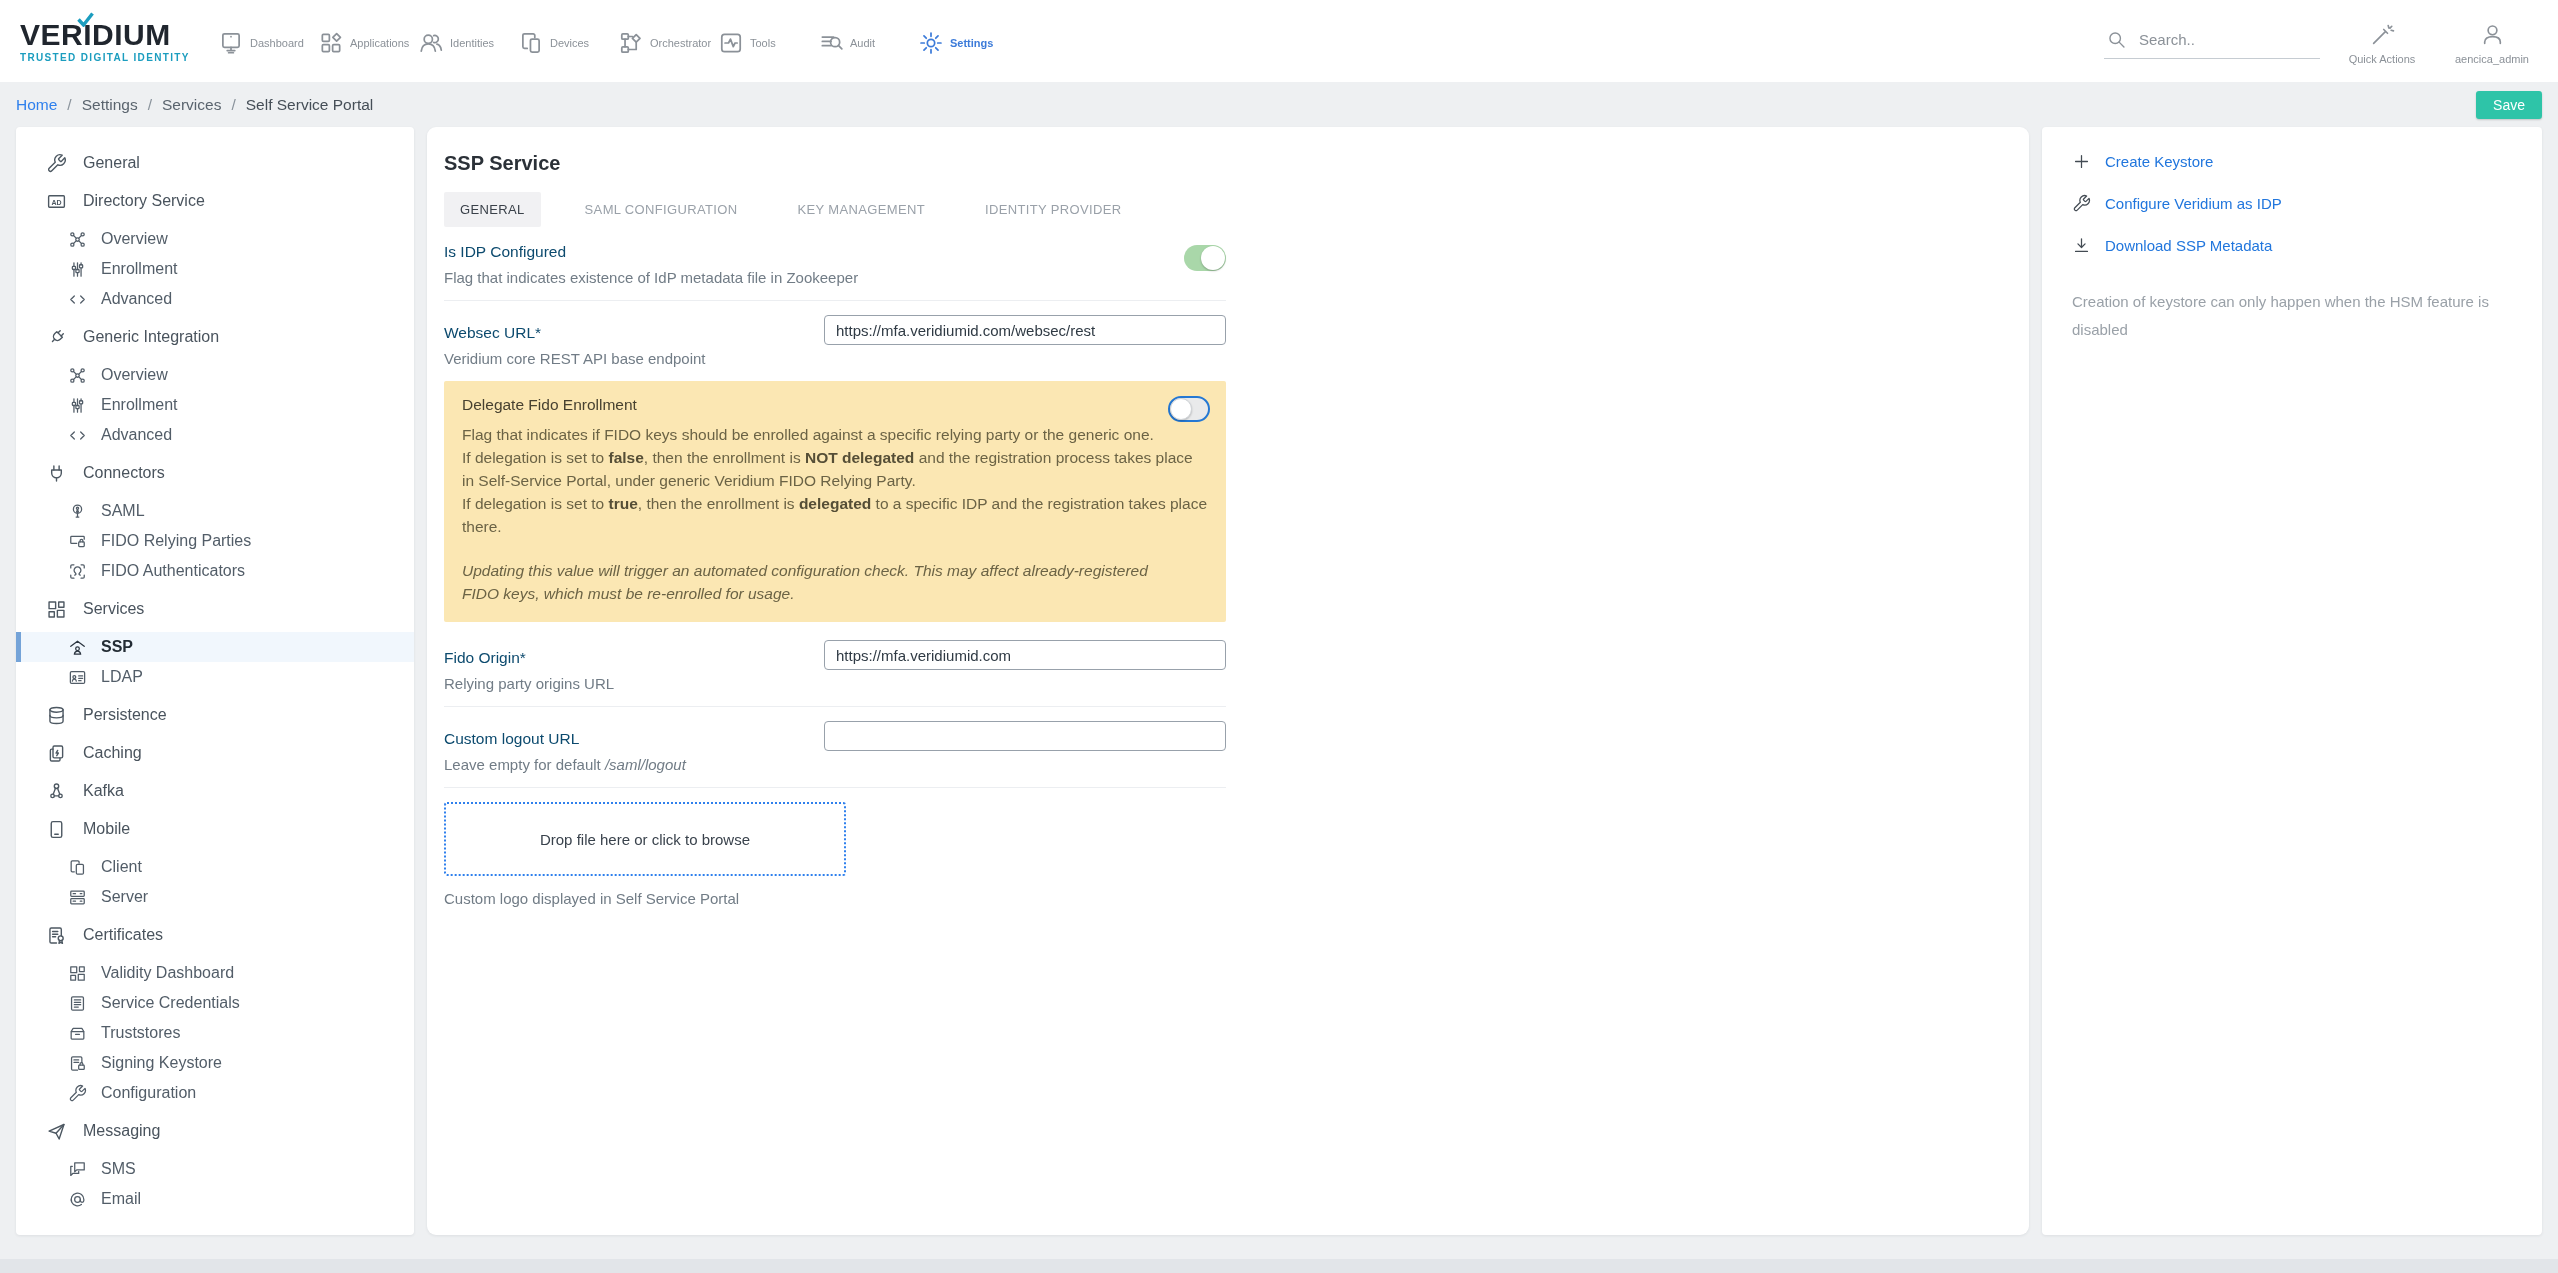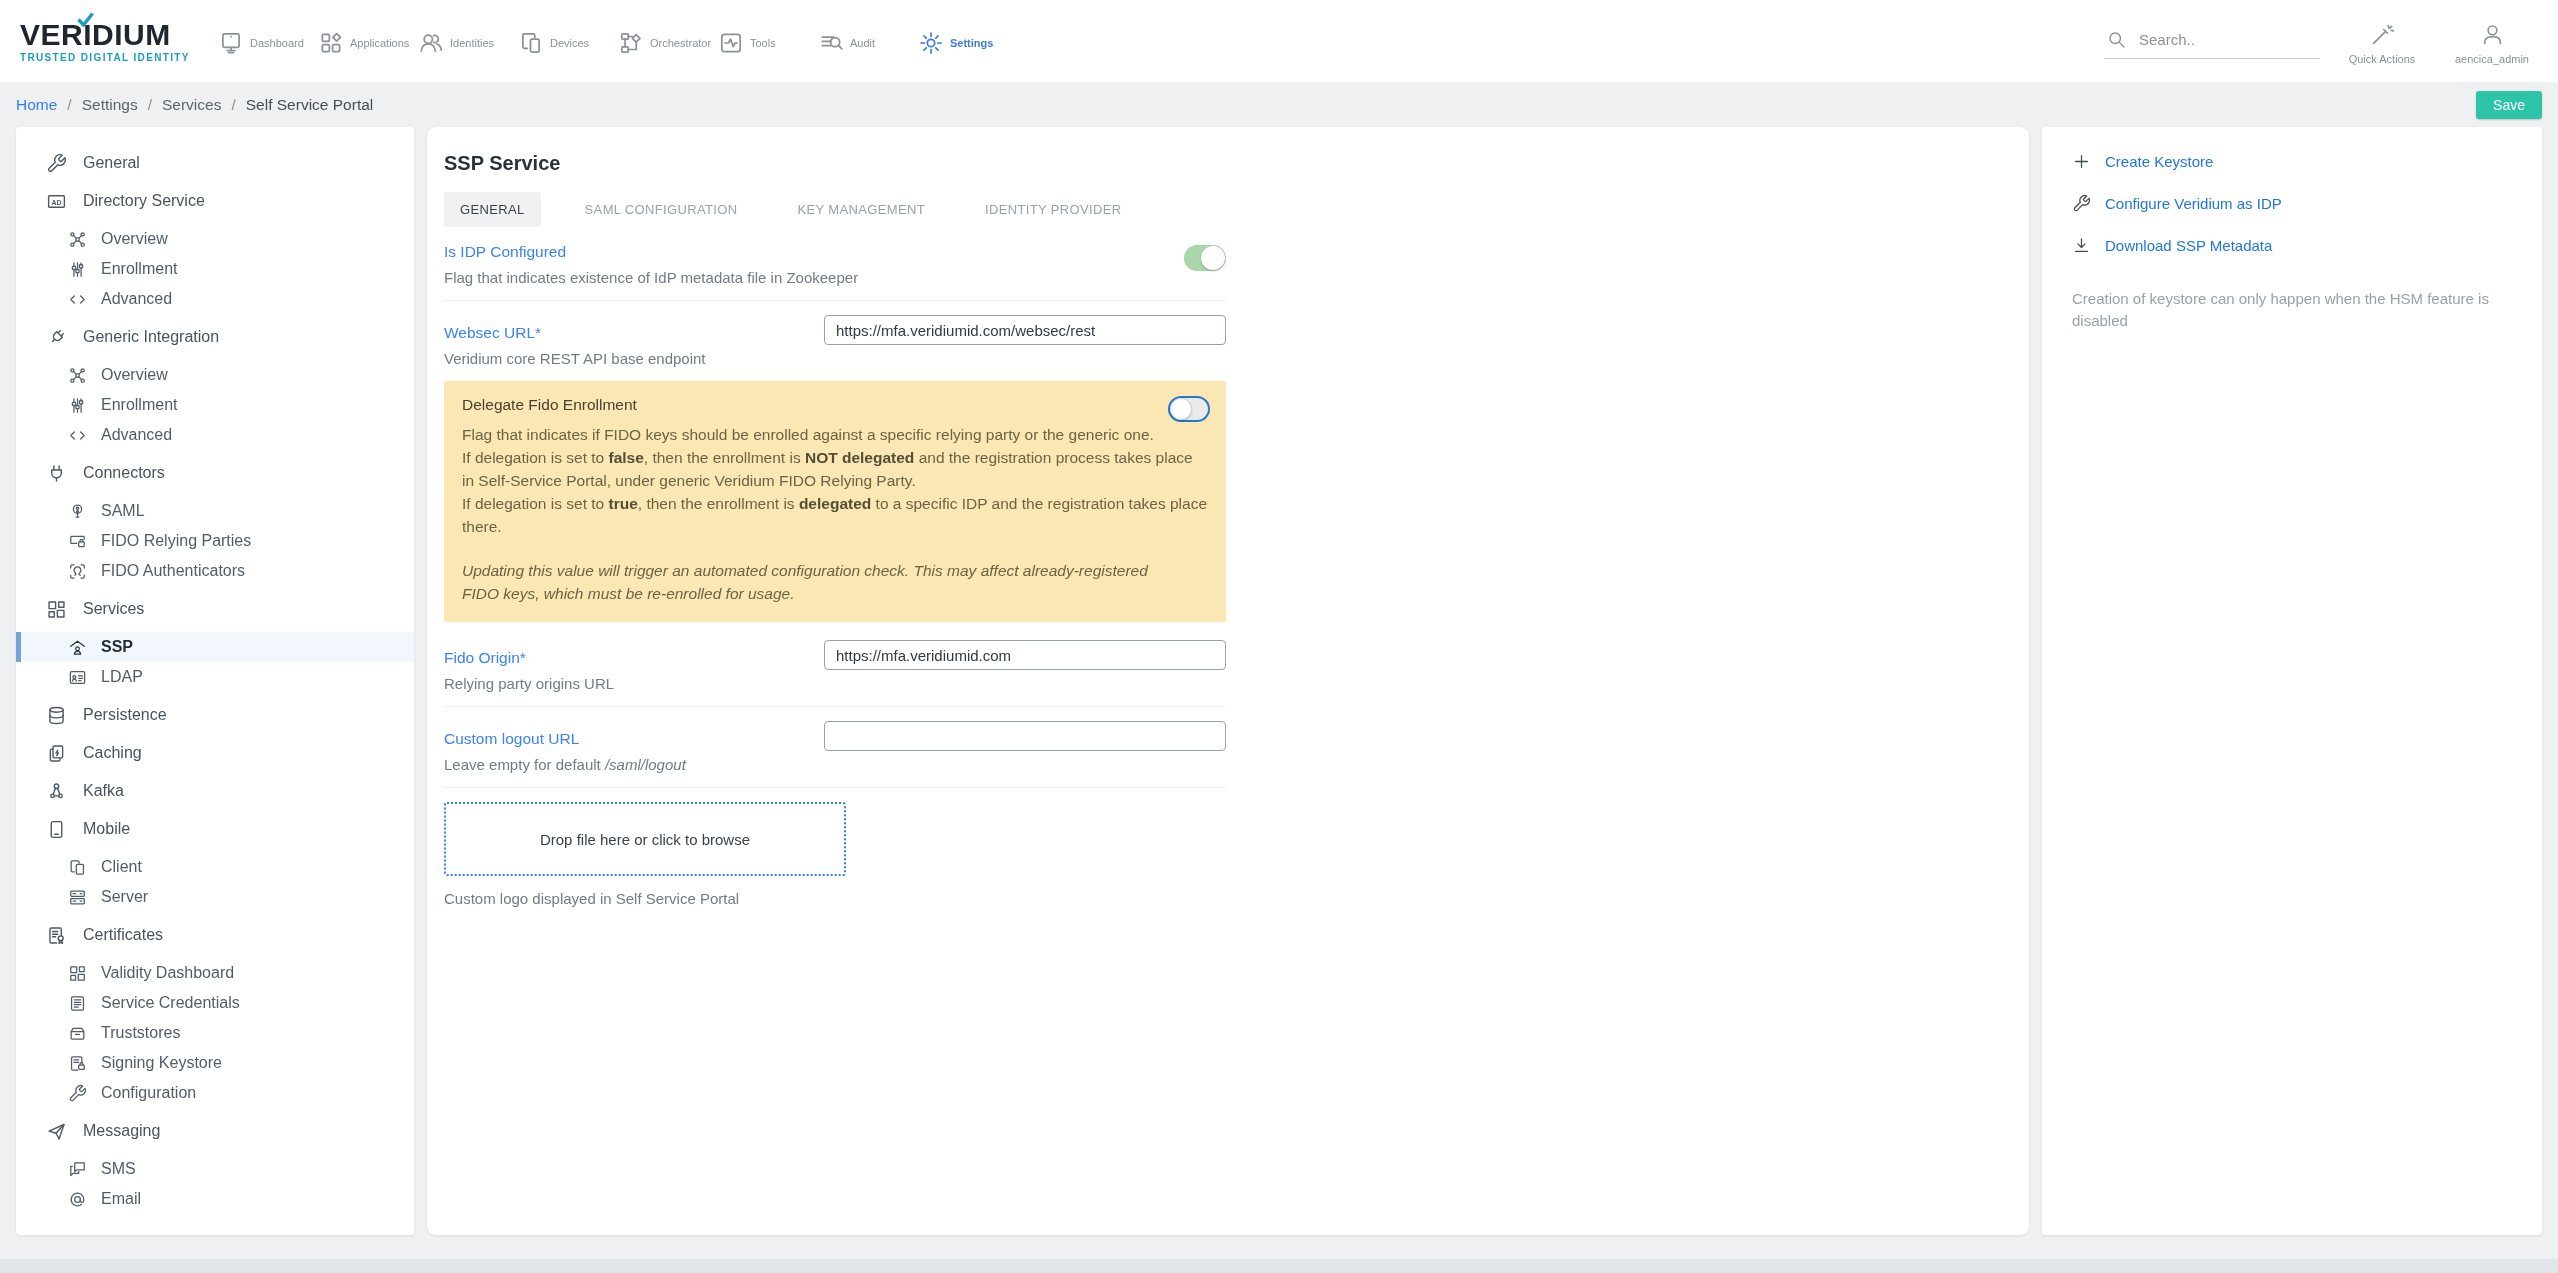--- a/index.html
+++ b/index.html
@@ -56,21 +56,21 @@
   .main { flex:1; padding:25px 0 0 17px;border-radius:9px; }
   .title { font-size:20px; font-weight:bold; color:#2b3138; margin-bottom:17px; }
   .tabs { display:flex; gap:28px; margin-bottom:2px; }
   .tab { font-size:13px; letter-spacing:.35px; color:#9aa1a9; padding:10px 16px; cursor:pointer; border-radius:2px; }
   .tab.active { background:#f1f1f3; color:#3a4149; }
   .form { width:782px; }
   .frow { display:flex; align-items:flex-start; padding:14px 0; border-bottom:1px solid #eceef1; }
   .frow.nb { border-bottom:none; }
   .flabels { flex:1; padding-right:20px; }
   .inputrow .flabels { padding-top:9px; }
-  .flabel { font-size:15.5px; color:#3b82f6; margin-bottom:8px; }
+  .flabel { font-size:15.5px; color:#0c4a6e; margin-bottom:8px; }
   .fhint { font-size:15px; color:#717c86; }
   .fhint .ital { font-style:italic; }
   .fcontrol { width:402px; flex:none; }
   .finput { width:100%; height:30px; border:1px solid #98a1ab; border-radius:4px; padding:0 11px;
     font-size:15px; color:#2f3a44; font-family:inherit; background:#fff; outline:none; }
 
   .toggle { width:42px; height:26px; border-radius:13px; position:relative; flex:none; cursor:pointer; margin-top:2px; }
   .toggle.on { background:#a9d7a9; }
   .toggle.on .knob { position:absolute; right:1px; top:1px; width:24px; height:24px; border-radius:50%;
     background:#fff; box-shadow:0 1px 2px rgba(0,0,0,.25); }
@@ -89,21 +89,21 @@
     display:flex; align-items:center; justify-content:center; font-size:15px; color:#39424c; cursor:pointer; }
   .logo-row { flex-wrap:wrap; }
   .logo-row .flabels { padding-top:13px; }
   .fhint.wide { width:100%; margin-top:14px; }
 
   
   .rightpanel { width:500px; flex:none; padding:25px 30px; }
   .rp-link { display:flex; align-items:center; gap:14px; margin-bottom:23px; cursor:pointer; }
   .rp-link .licon { width:19px; height:19px; flex:none; color:#434b53; }
   .rp-link span { font-size:15px; color:#2176dd; }
-  .rp-note { margin-top:33px; font-size:15px; line-height:22px; color:#9aa1a8; width:420px; }
+  .rp-note { margin-top:33px; font-size:15px; line-height:28px; color:#9aa1a8; width:420px; }
 
   .footer-strip { height:14px; background:#e2e5e9; margin-top:24px; }
 </style>
 </head>
 <body>
 
 <svg width="0" height="0" style="position:absolute">
 <defs>
   <symbol id="i-monitor" viewBox="0 0 24 24">
         <rect x="4.5" y="3.5" width="15" height="12.5" rx="1.5"></rect>

